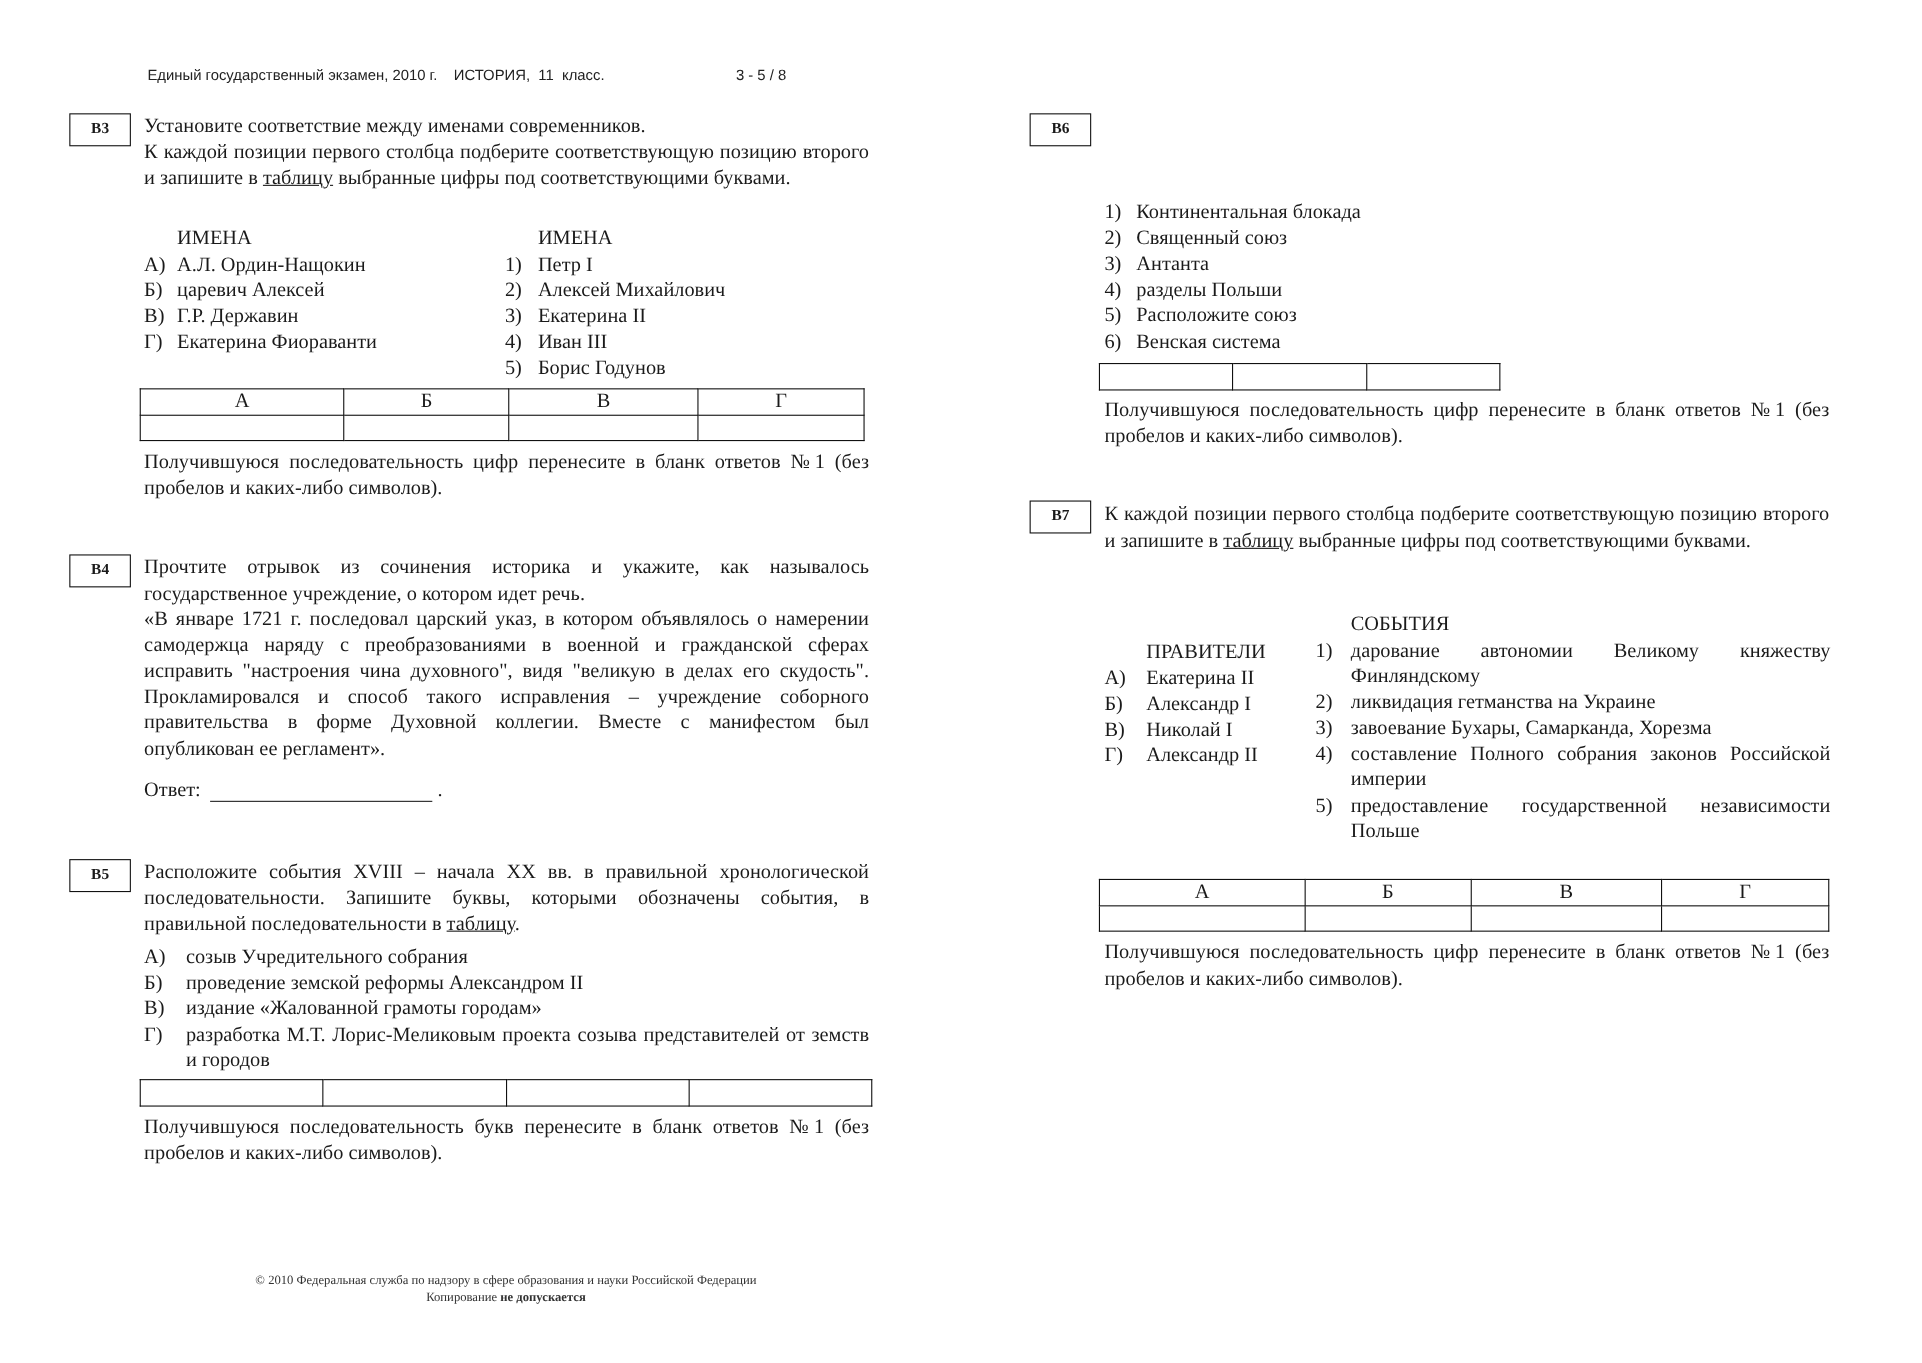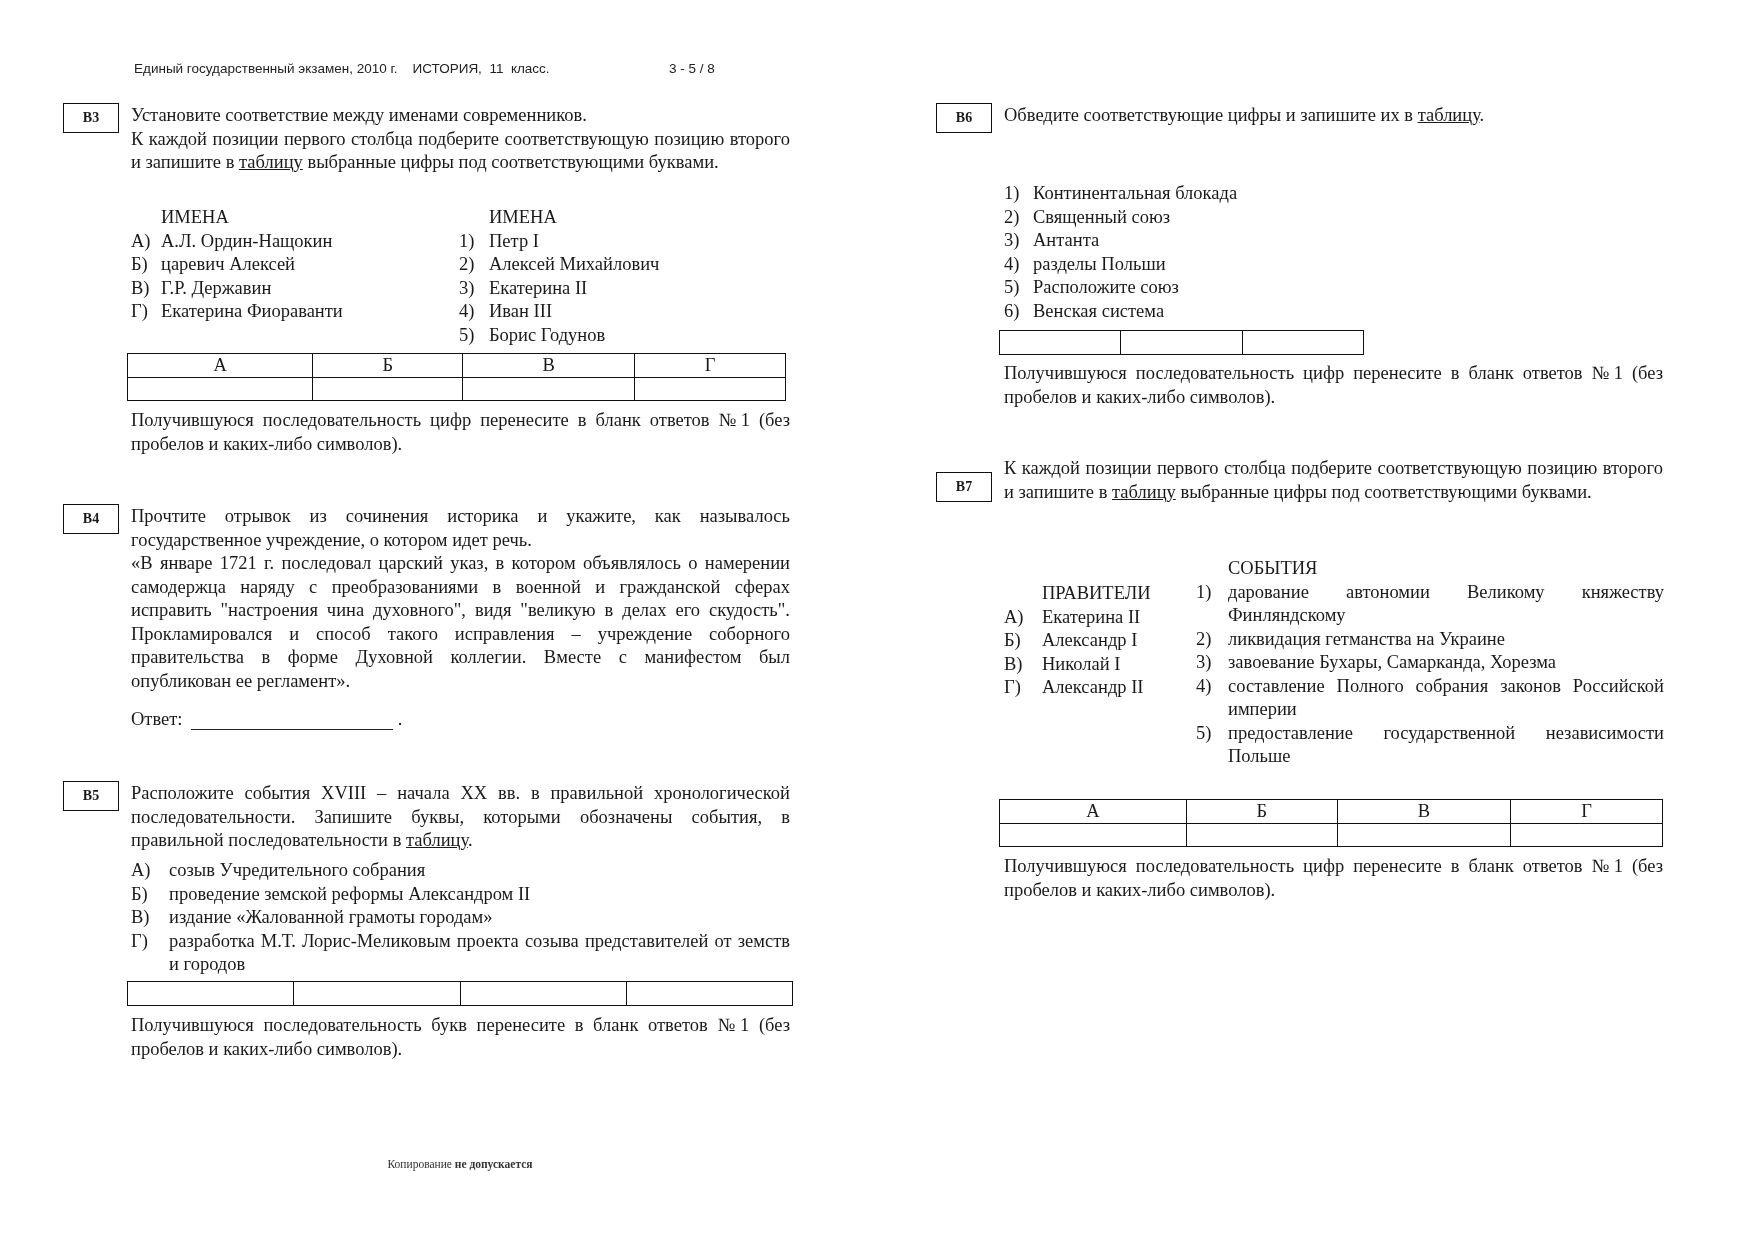--- a/index.html
+++ b/index.html
@@ -135,23 +135,20 @@
     <td></td>
     <td></td>
     <td></td>
   </tr>
 </tbody>
   </table>
 <div class="body" style="left:131px;top:1014px;width:659px">Получившуюся последовательность букв перенесите в бланк ответов №1 (без пробелов и каких-либо символов).</div>
 
 <div class="tag" style="left:936px;top:103px">В6</div>
 <div class="body" style="left:1004px;top:104px;width:659px">
-  <p>
-    <span>Обведите соответствующие цифры и запишите их в </span><span class="ul">таблицу</span><span>.</span>
-  </p>
 </div>
 <div class="task" style="left:1004px;top:182px">
   <div class="row">
       <span class="lbl" style="width:29px">1)</span>
       <span>Континентальная блокада</span>
     </div>
   <div class="row">
       <span class="lbl" style="width:29px">2)</span>
       <span>Священный союз</span>
     </div>
@@ -176,21 +173,21 @@
   <tbody>
       <tr style="height:24px">
     <td></td>
     <td></td>
     <td></td>
   </tr>
 </tbody>
   </table>
 <div class="body" style="left:1004px;top:362px;width:659px">Получившуюся последовательность цифр перенесите в бланк ответов №1 (без пробелов и каких-либо символов).</div>
 
-<div class="tag" style="left:936px;top:472px">В7</div>
+<div class="tag" style="left:936px;top:455px">В7</div>
 <div class="body" style="left:1004px;top:457px;width:659px">
   <p>
     <span>К каждой позиции первого столбца подберите соответствующую позицию второго и запишите в </span><span class="ul">таблицу</span><span> выбранные цифры под соответствующими буквами.</span>
   </p>
 </div>
 <div class="task" style="left:1004px;top:582px">
   <div class="row" style="padding-left:38px">ПРАВИТЕЛИ</div>
   <div class="row">
       <span class="lbl" style="width:38px">А)</span>
       <span>Екатерина II</span>
@@ -243,14 +240,15 @@
     <td></td>
     <td></td>
     <td></td>
     <td></td>
   </tr>
 </tbody>
   </table>
 <div class="body" style="left:1004px;top:855px;width:659px">Получившуюся последовательность цифр перенесите в бланк ответов №1 (без пробелов и каких-либо символов).</div>
 
 <div class="foot">
+  <div>© 2010  Федеральная служба по надзору в сфере образования и науки Российской Федерации</div>
   <div><span>Копирование </span><b>не допускается</b></div>
 </div>
 
 </body></html>

